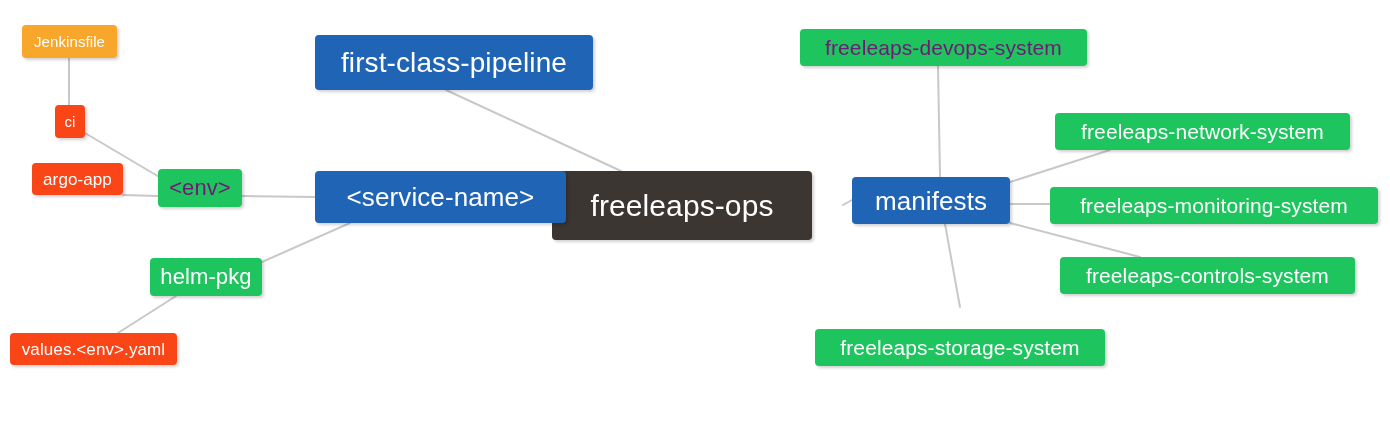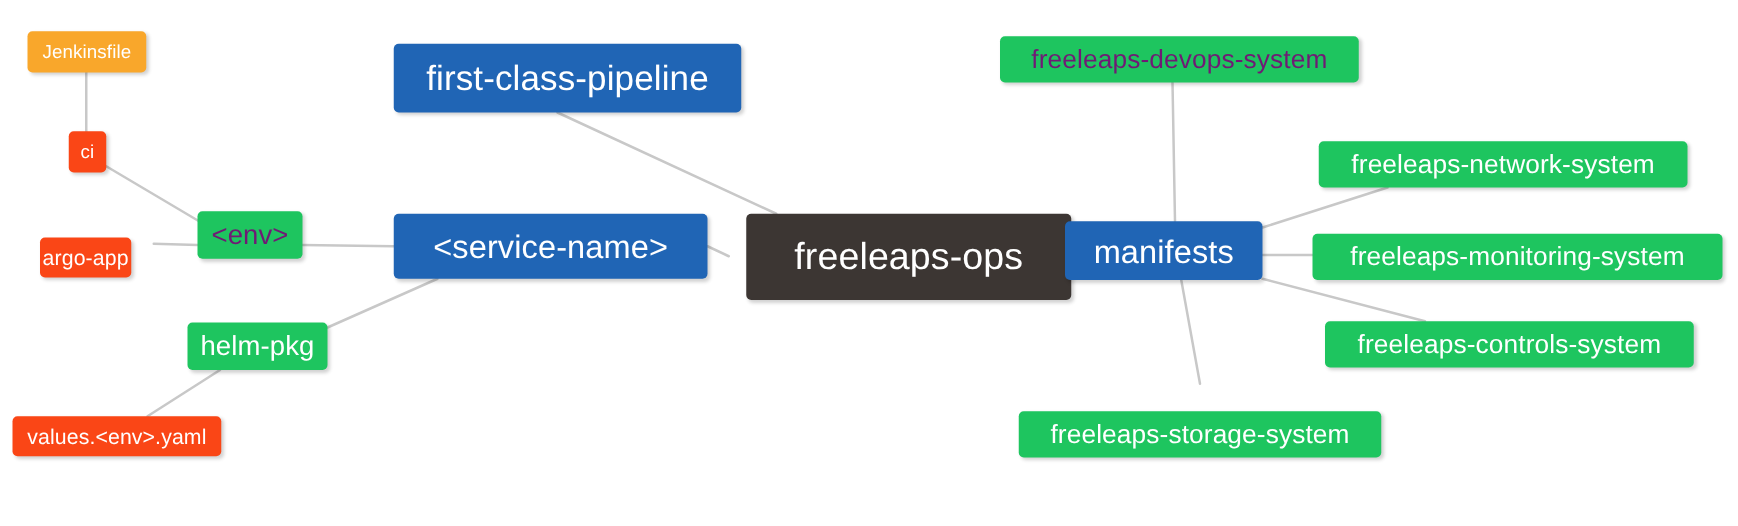--- a/index.html
+++ b/index.html
@@ -61,21 +61,21 @@
       <line x1="166" y1="181" x2="85" y2="133" stroke="#c8c8c8" stroke-width="2" stroke-linecap="round"></line>
       <line x1="158" y1="196" x2="123" y2="195" stroke="#c8c8c8" stroke-width="2" stroke-linecap="round"></line>
       <line x1="69" y1="105" x2="69" y2="58" stroke="#c8c8c8" stroke-width="2" stroke-linecap="round"></line>
       <line x1="176" y1="296" x2="118" y2="333" stroke="#c8c8c8" stroke-width="2" stroke-linecap="round"></line>
       <line x1="940" y1="177" x2="938" y2="66" stroke="#c8c8c8" stroke-width="2" stroke-linecap="round"></line>
       <line x1="1010" y1="182" x2="1110" y2="150" stroke="#c8c8c8" stroke-width="2" stroke-linecap="round"></line>
       <line x1="1010" y1="204" x2="1050" y2="204" stroke="#c8c8c8" stroke-width="2" stroke-linecap="round"></line>
       <line x1="1010" y1="223" x2="1140" y2="257" stroke="#c8c8c8" stroke-width="2" stroke-linecap="round"></line>
       <line x1="945" y1="224" x2="960" y2="307" stroke="#c8c8c8" stroke-width="2" stroke-linecap="round"></line>
     </svg>
-<div class="node" style="left: 597px; top: 171px; width: 260px; height: 69px; background: rgb(60, 54, 51); color: rgb(255, 255, 255); font-size: 30px;">
+<div class="node" style="left: 552px; top: 171px; width: 260px; height: 69px; background: rgb(60, 54, 51); color: rgb(255, 255, 255); font-size: 30px;">
       <span class="node-label">freeleaps-ops</span>
     </div>
     <div class="node" style="left: 315px; top: 171px; width: 251px; height: 52px; background: rgb(32, 101, 181); color: rgb(255, 255, 255); font-size: 26px;">
       <span class="node-label">&lt;service-name&gt;</span>
     </div>
     <div class="node" style="left: 315px; top: 35px; width: 278px; height: 55px; background: rgb(32, 101, 181); color: rgb(255, 255, 255); font-size: 28px;">
       <span class="node-label">first-class-pipeline</span>
     </div>
     <div class="node" style="left: 852px; top: 177px; width: 158px; height: 47px; background: rgb(32, 101, 181); color: rgb(255, 255, 255); font-size: 26px;">
       <span class="node-label">manifests</span>
@@ -85,21 +85,21 @@
     </div>
     <div class="node" style="left: 150px; top: 258px; width: 112px; height: 38px; background: rgb(30, 197, 95); color: rgb(255, 255, 255); font-size: 22px; align-items: center;">
       <span class="node-label">helm-pkg</span>
     </div>
     <div class="node" style="left: 22px; top: 25px; width: 95px; height: 33px; background: rgb(249, 167, 43); color: rgb(255, 255, 255); font-size: 15px;">
       <span class="node-label">Jenkinsfile</span>
     </div>
     <div class="node" style="left: 55px; top: 105px; width: 30px; height: 33px; background: rgb(250, 70, 22); color: rgb(255, 255, 255); font-size: 15px;">
       <span class="node-label">ci</span>
     </div>
-    <div class="node" style="left: 32px; top: 190px; width: 73px; height: 32px; background: rgb(250, 70, 22); color: rgb(255, 255, 255); font-size: 17px; text-align: right;">
+    <div class="node" style="left: 32px; top: 163px; width: 91px; height: 32px; background: rgb(250, 70, 22); color: rgb(255, 255, 255); font-size: 17px; text-align: right;">
       <span class="node-label">argo-app</span>
     </div>
     <div class="node" style="left: 10px; top: 333px; width: 167px; height: 32px; background: rgb(250, 70, 22); color: rgb(255, 255, 255); font-size: 17px;">
       <span class="node-label">values.&lt;env&gt;.yaml</span>
     </div>
     <div class="node" style="left: 800px; top: 29px; width: 287px; height: 37px; background: rgb(30, 197, 95); color: #701a75; font-size: 21px;">
       <span class="node-label">freeleaps-devops-system</span>
     </div>
     <div class="node" style="left: 1055px; top: 113px; width: 295px; height: 37px; background: rgb(30, 197, 95); color: rgb(255, 255, 255); font-size: 21px;">
       <span class="node-label">freeleaps-network-system</span>

